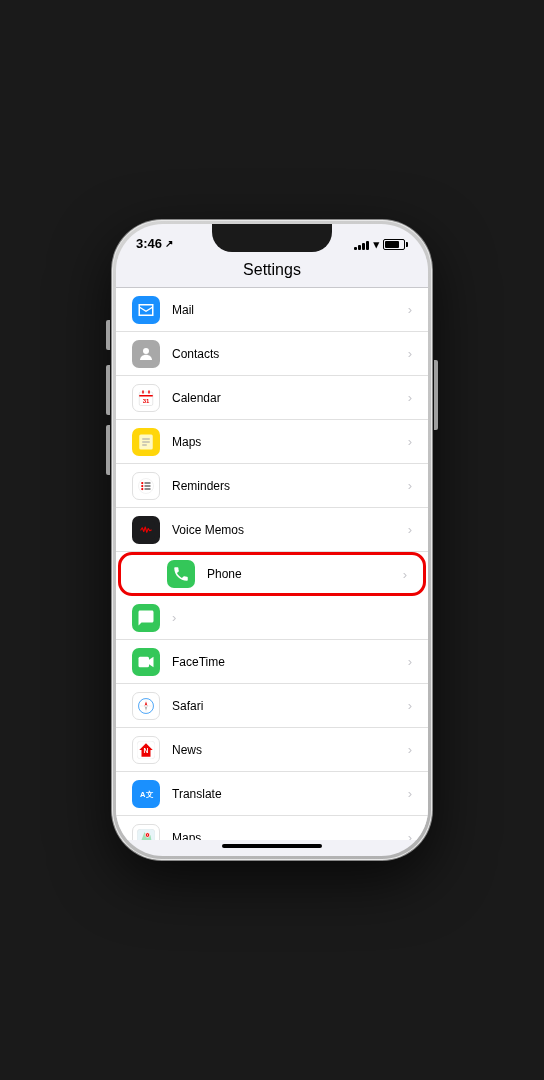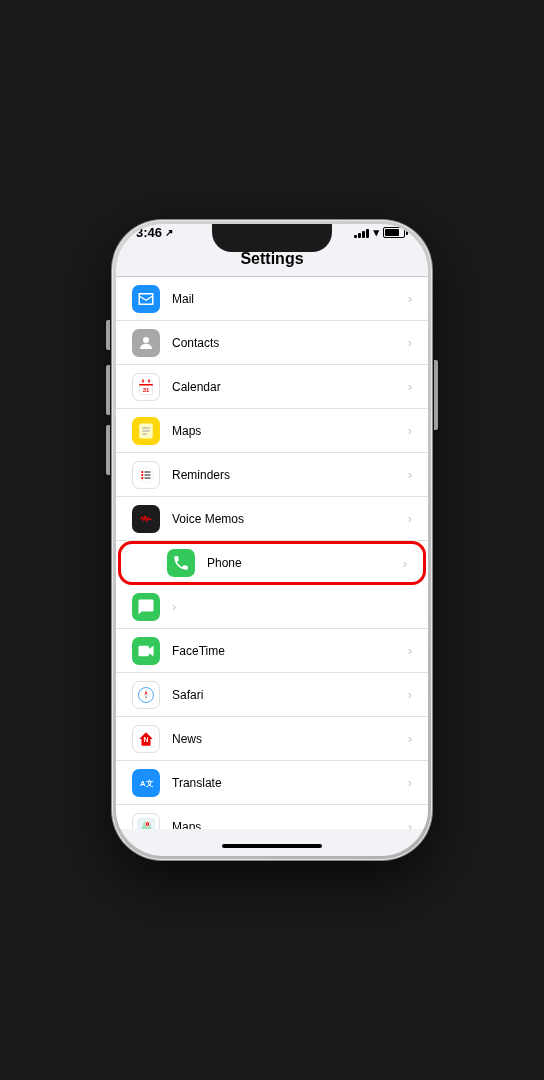--- a/index.html
+++ b/index.html
@@ -83,22 +83,22 @@
       height: 28px;
       background: #1a1a1a;
       border-radius: 0 0 20px 20px;
       z-index: 10;
     }
 
     
     .status-bar {
       display: flex;
       justify-content: space-between;
-      align-items: center;
-      padding: 1px 20px 4px;
+      align-items: flex-end;
+      padding: 12px 20px 4px;
       font-size: 11px;
       font-weight: 600;
       color: #000;
       position: relative;
       z-index: 5;
     }
 
     .status-time {
       font-size: 13px;
       font-weight: 700;
@@ -151,21 +151,21 @@
       width: 2px;
       height: 5px;
       background: #000;
       border-radius: 0 1px 1px 0;
     }
 
     
     .page-title {
       text-align: center;
       font-size: 16px;
-      font-weight: 700;
+      font-weight: 400;
       color: #000;
       padding: 6px 0 8px;
       border-bottom: 0.5px solid #c8c8cc;
       background: #f2f2f7;
     }
 
     
     .settings-list {
       overflow-y: auto;
       height: calc(100% - 80px);

